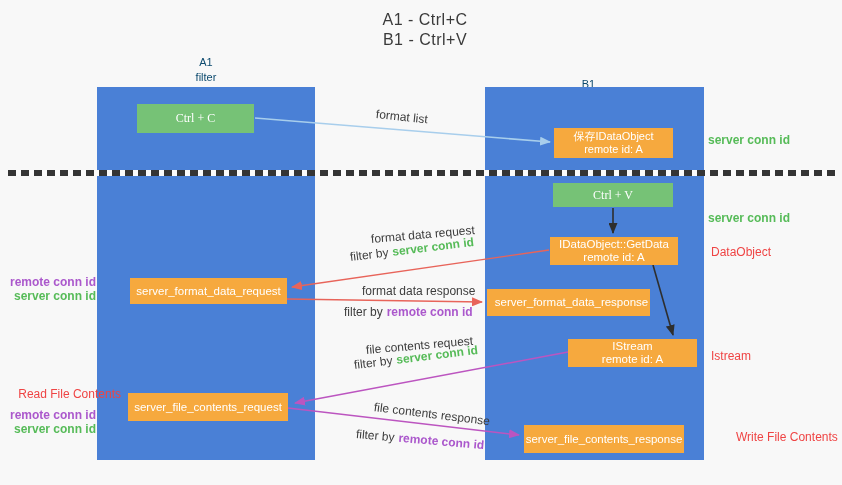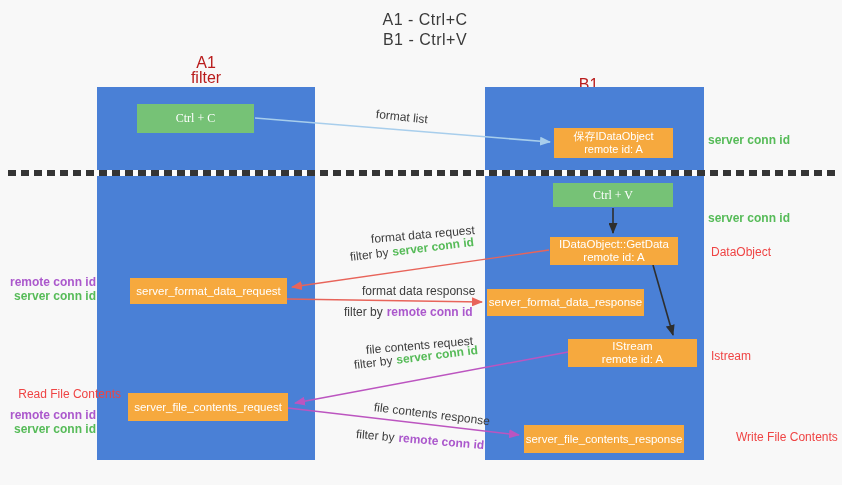--- a/index.html
+++ b/index.html
@@ -5,21 +5,21 @@
   html,body { margin:0; padding:0; background:#f8f8f8; }
   .canvas {
     position:relative; width:842px; height:485px; background:#f8f8f8;
     font-family:"Liberation Sans", sans-serif; overflow:hidden; color:#3d3d3d;
   }
   .abs { position:absolute; }
   .title {
     left:340px; top:10px; width:170px; text-align:center;
     font-size:16px; line-height:20px; color:#3a3a3a; letter-spacing:0.5px;
   }
-  .ll-header { top:55px; text-align:center; font-size:16px; line-height:15px; color:#b91c1c; }
+  .ll-header { top:55px; text-align:center; font-size:11px; line-height:15px; color:#0c4a6e; }
   .lifeline { top:87px; height:373px; background:#4A80D6; z-index:1; }
   .dotline {
     left:8px; top:170px; width:828px; height:6px; z-index:2;
     background:repeating-linear-gradient(90deg,#353535 0 8px,#fbfbfb 8px 13px);
   }
   svg.arrows { left:0; top:0; z-index:3; pointer-events:none; }
   .node {
     display:flex; flex-direction:column; align-items:center; justify-content:center;
     color:#ffffff; text-align:center; z-index:4; font-size:11.5px; line-height:13px;
   }
@@ -90,21 +90,21 @@
   <div class="abs node node-green" style="left:553px;top:183px;width:120px;height:24px;">
     <span>Ctrl + V</span>
   </div>
   <div class="abs node node-orange" style="left:550px;top:237px;width:128px;height:28px;">
     <span>IDataObject::GetData</span>
     <span>remote id: A</span>
   </div>
   <div class="abs node node-orange" style="left:130px;top:278px;width:157px;height:26px;">
     <span>server_format_data_request</span>
   </div>
-  <div class="abs node node-orange" style="left:487px;top:289px;width:157px;height:27px;">
+  <div class="abs node node-orange" style="left:487px;top:289px;width:157px;height:27px;padding-left:6px;">
     <span>server_format_data_response</span>
   </div>
   <div class="abs node node-orange" style="left:568px;top:339px;width:129px;height:28px;">
     <span>IStream</span>
     <span>remote id: A</span>
   </div>
   <div class="abs node node-orange" style="left:524px;top:425px;width:160px;height:28px;">
     <span>server_file_contents_response</span>
   </div>
   <div class="abs node node-orange" style="left:128px;top:393px;width:160px;height:28px;">

